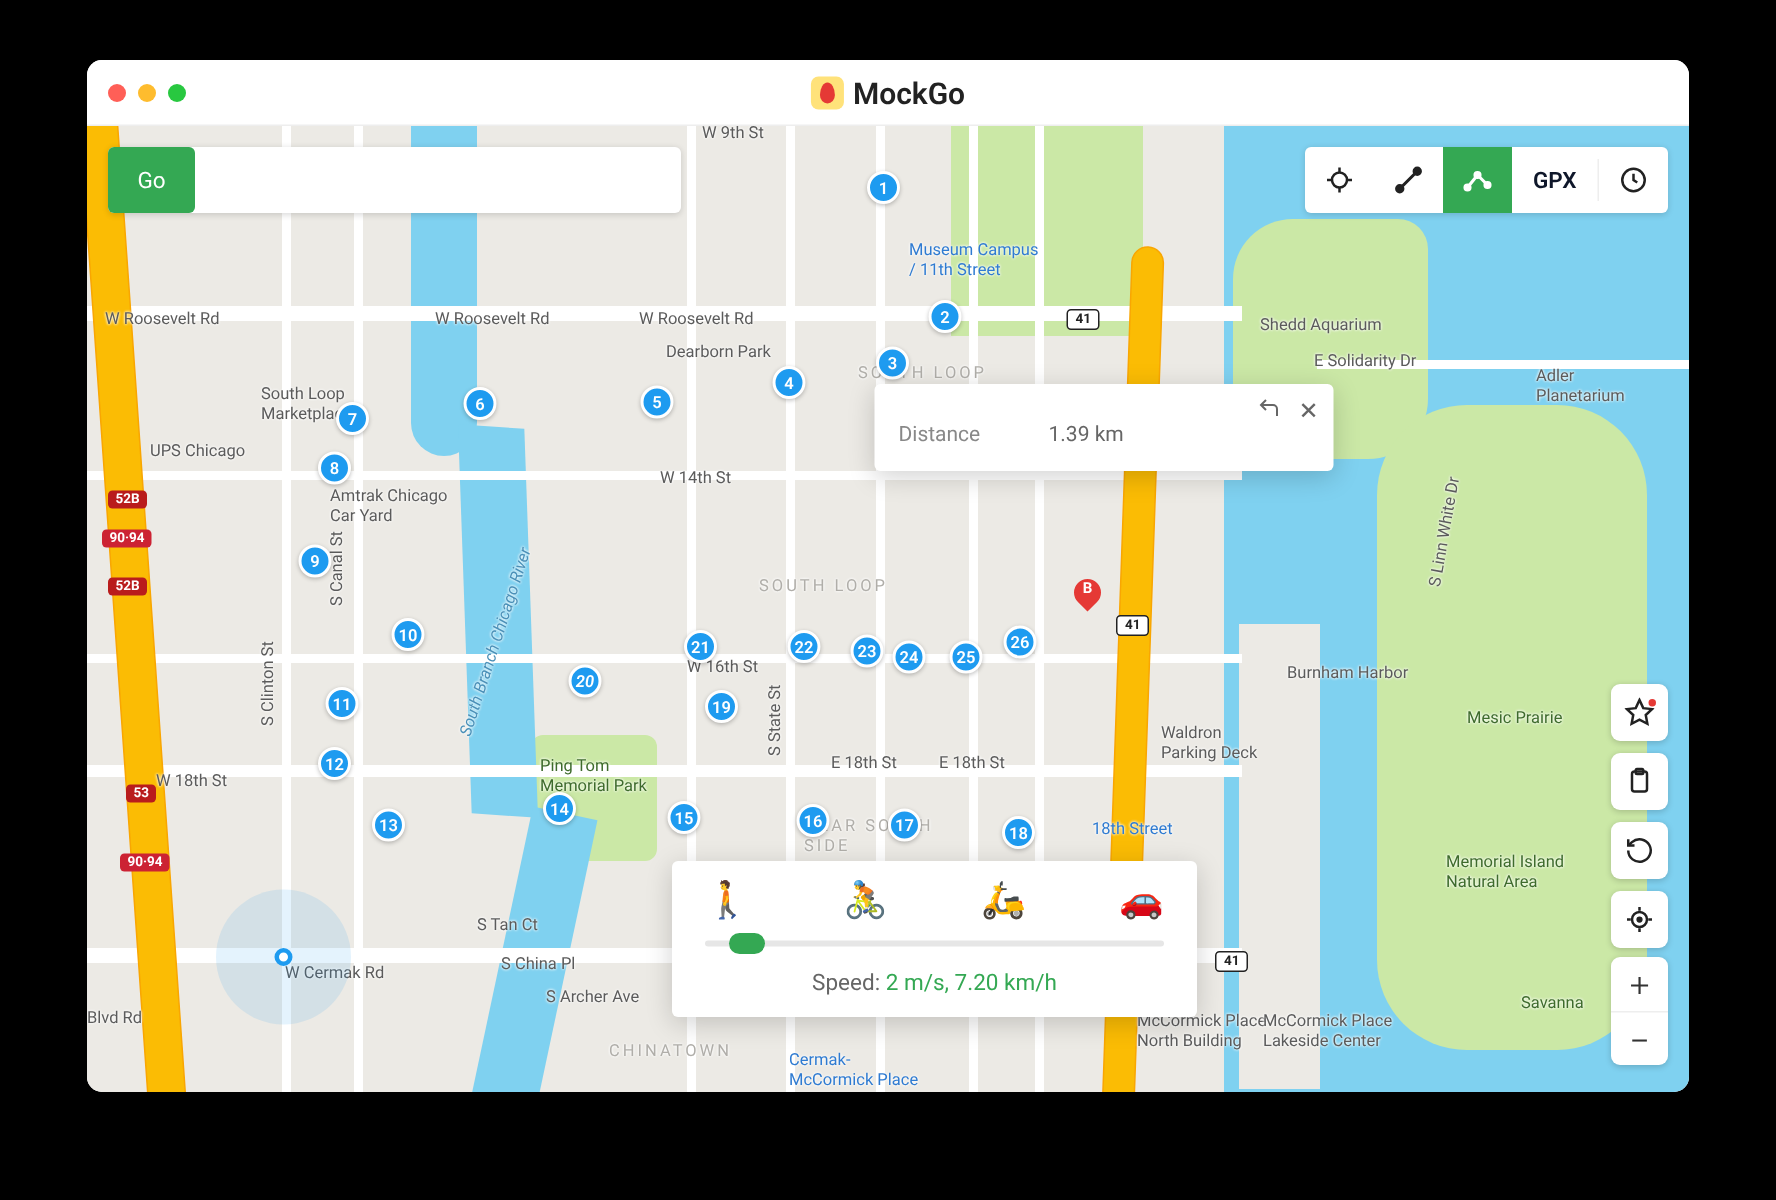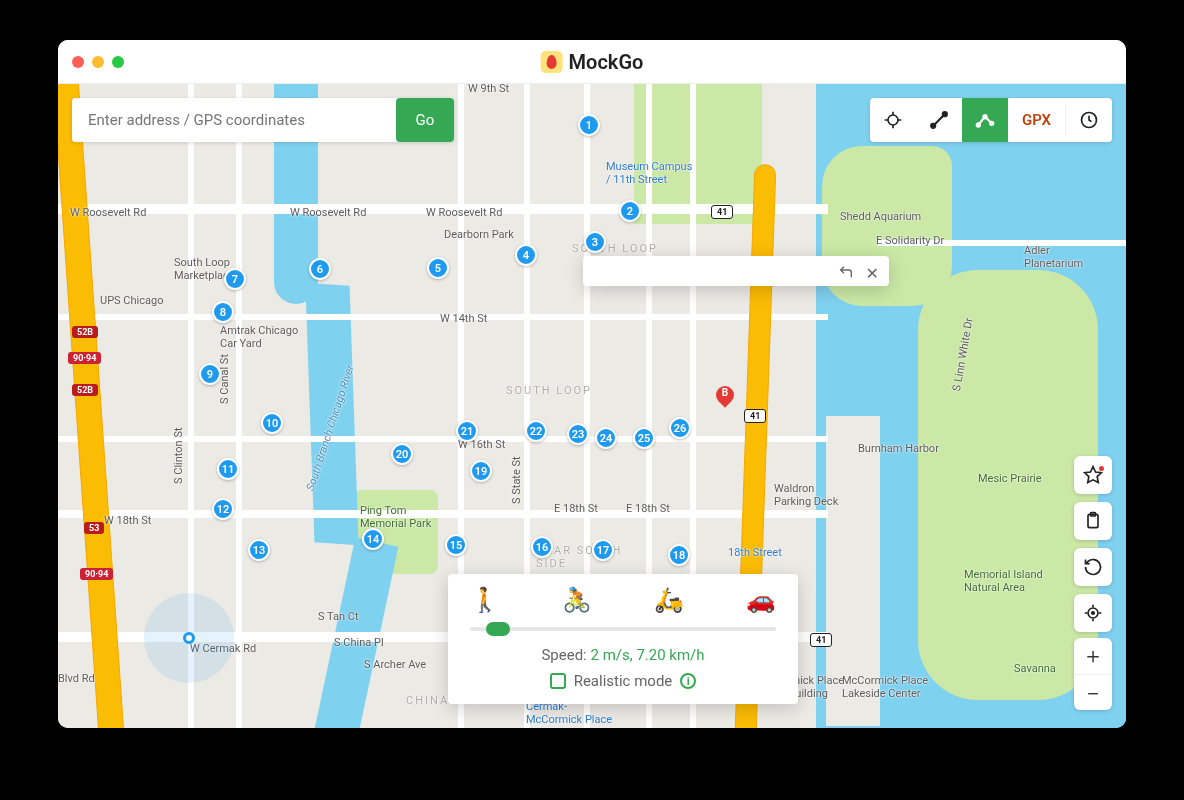--- a/index.html
+++ b/index.html
@@ -36,21 +36,21 @@
 svg.route { position: absolute; inset: 0; }
 
 .searchbar { position: absolute; left: 14px; top: 14px; width: 382px; height: 44px; background: #fff; border-radius: 4px; display: flex; box-shadow: 0 1px 4px rgba(0,0,0,.15); }
 .searchbar input { flex: 1; border: none; outline: none; padding: 0 16px; font-size: 15px; color: #444; border-radius: 4px 0 0 4px; }
 .searchbar button { width: 58px; border: none; background: #34a853; color: #fff; font-size: 15px; border-radius: 4px; cursor: pointer; }
 
 .toptool { position: absolute; right: 14px; top: 14px; height: 44px; background: #fff; border-radius: 4px; display: flex; align-items: center; box-shadow: 0 1px 4px rgba(0,0,0,.15); overflow: hidden; }
 .toptool .btn { width: 46px; height: 44px; display: flex; align-items: center; justify-content: center; cursor: pointer; }
 .toptool .btn.active { background: #34a853; color: #fff; }
 .toptool .sep { width: 1px; height: 28px; background: #eee; }
-.toptool .gpx { padding: 0 14px; font-size: 15px; font-weight: 600; color: #c2410c; cursor: pointer; }
+.toptool .gpx { padding: 0 14px; font-size: 15px; font-weight: 600; color: #0f172a; cursor: pointer; }
 
 .infocard { position: absolute; left: 525px; top: 172px; width: 306px; background: #fff; border-radius: 4px; padding: 14px 16px 16px; box-shadow: 0 4px 18px rgba(0,0,0,.18); }
 .infocard .close { position: absolute; right: 10px; top: 8px; display: flex; gap: 12px; }
 .infocard .close span { cursor: pointer; color: #666; font-size: 16px; }
 .inforow { display: flex; margin-top: 12px; font-size: 14px; }
 .inforow .k { width: 100px; color: #888; }
 .inforow .v { color: #666; display: flex; align-items: center; gap: 8px; }
 .movebtn { margin-top: 14px; margin-left: 100px; background: #34a853; color: #fff; border: none; padding: 10px 20px; font-size: 15px; border-radius: 4px; cursor: pointer; }
 
 .speedcard { position: absolute; left: 390px; top: 490px; width: 350px; background: #fff; border-radius: 4px; padding: 12px 22px 14px; box-shadow: 0 4px 18px rgba(0,0,0,.18); }
@@ -205,36 +205,35 @@
           <div class="wp" style="left: 214px; top: 339px;">10</div>
           <div class="wp" style="left: 170px; top: 385px;">11</div>
           <div class="wp" style="left: 165px; top: 425px;">12</div>
           <div class="wp" style="left: 201px; top: 466px; text-align: right;">13</div>
           <div class="wp" style="left: 315px; top: 455px;">14</div>
           <div class="wp" style="left: 398px; top: 461px;">15</div>
           <div class="wp" style="left: 484px; top: 463px;">16</div>
           <div class="wp" style="left: 545px; top: 466px;">17</div>
           <div class="wp" style="left: 621px; top: 471px;">18</div>
           <div class="wp" style="left: 423px; top: 387px;">19</div>
-          <div class="wp" style="left: 344px; top: 370px;">20</div>
+          <div class="wp" style="left: 332px; top: 370px; font-style: italic;">20</div>
           <div class="wp" style="left: 409px; top: 347px;">21</div>
           <div class="wp" style="left: 478px; top: 347px;">22</div>
           <div class="wp" style="left: 520px; top: 350px;">23</div>
           <div class="wp" style="left: 548px; top: 354px;">24</div>
           <div class="wp" style="left: 586px; top: 354px;">25</div>
           <div class="wp" style="left: 622px; top: 344px;">26</div>
         </div>
 
     <div class="pulse" id="pulse" style="left: 131px; top: 554px; width: 90px; height: 90px;"></div>
     <div class="locdot" id="locdot" style="left: 131px; top: 554px;"></div>
 
     <div class="pin" id="dest-pin" style="left: 667px; top: 332px;"></div>
 
     <div class="searchbar">
-      <input type="text" placeholder="Enter address / GPS coordinates" style="">
       <button>Go</button>
     </div>
 
     <div class="toptool">
       <div class="btn">
         <svg width="20" height="20" viewBox="0 0 24 24" fill="none" stroke="#222" stroke-width="2">
               <circle cx="12" cy="12" r="6"></circle>
               <line x1="12" y1="2" x2="12" y2="6"></line>
               <line x1="12" y1="18" x2="12" y2="22"></line>
               <line x1="2" y1="12" x2="6" y2="12"></line>
@@ -267,41 +266,40 @@
     </div>
 
     <div class="infocard">
       <div class="close">
         <span><svg width="16" height="16" viewBox="0 0 24 24" fill="none" stroke="#666" stroke-width="2">
                 <polyline points="9 14 4 9 9 4"></polyline>
                 <path d="M20 20v-7a4 4 0 0 0-4-4H4"></path>
               </svg></span>
         <span>✕</span>
       </div>
+      <div class="inforow">
+        <div class="k">Distance</div>
+        <div class="v">1.39 km</div>
+      </div>
     </div>
 
     <div class="speedcard">
       <div class="modes">
         <span>🚶</span>
         <span>🚴</span>
         <span>🛵</span>
         <span>🚗</span>
       </div>
       <div class="slider">
         <div class="track"></div>
         <div class="thumb"></div>
       </div>
       <div class="speedline">
         <span class="lbl">Speed:</span>
         <span class="val">2 m/s, 7.20 km/h</span>
-      </div>
-      <div class="realmode">
-        <span class="chk"></span>
-        <span>Realistic mode</span>
-        <span class="info-i">i</span>
       </div>
     </div>
 
     <div class="sidebtns">
       <div class="sidebtn">
             <svg width="20" height="20" viewBox="0 0 24 24" fill="none" stroke="#222" stroke-width="2">
               <polygon points="12 2 15 8.5 22 9.3 17 14 18.3 21 12 17.8 5.7 21 7 14 2 9.3 9 8.5 12 2"></polygon>
             </svg>
             <span style="position:absolute;margin-left:16px;margin-top:-14px;width:5px;height:5px;background:#e53935;border-radius:50%;"></span>
           </div>

